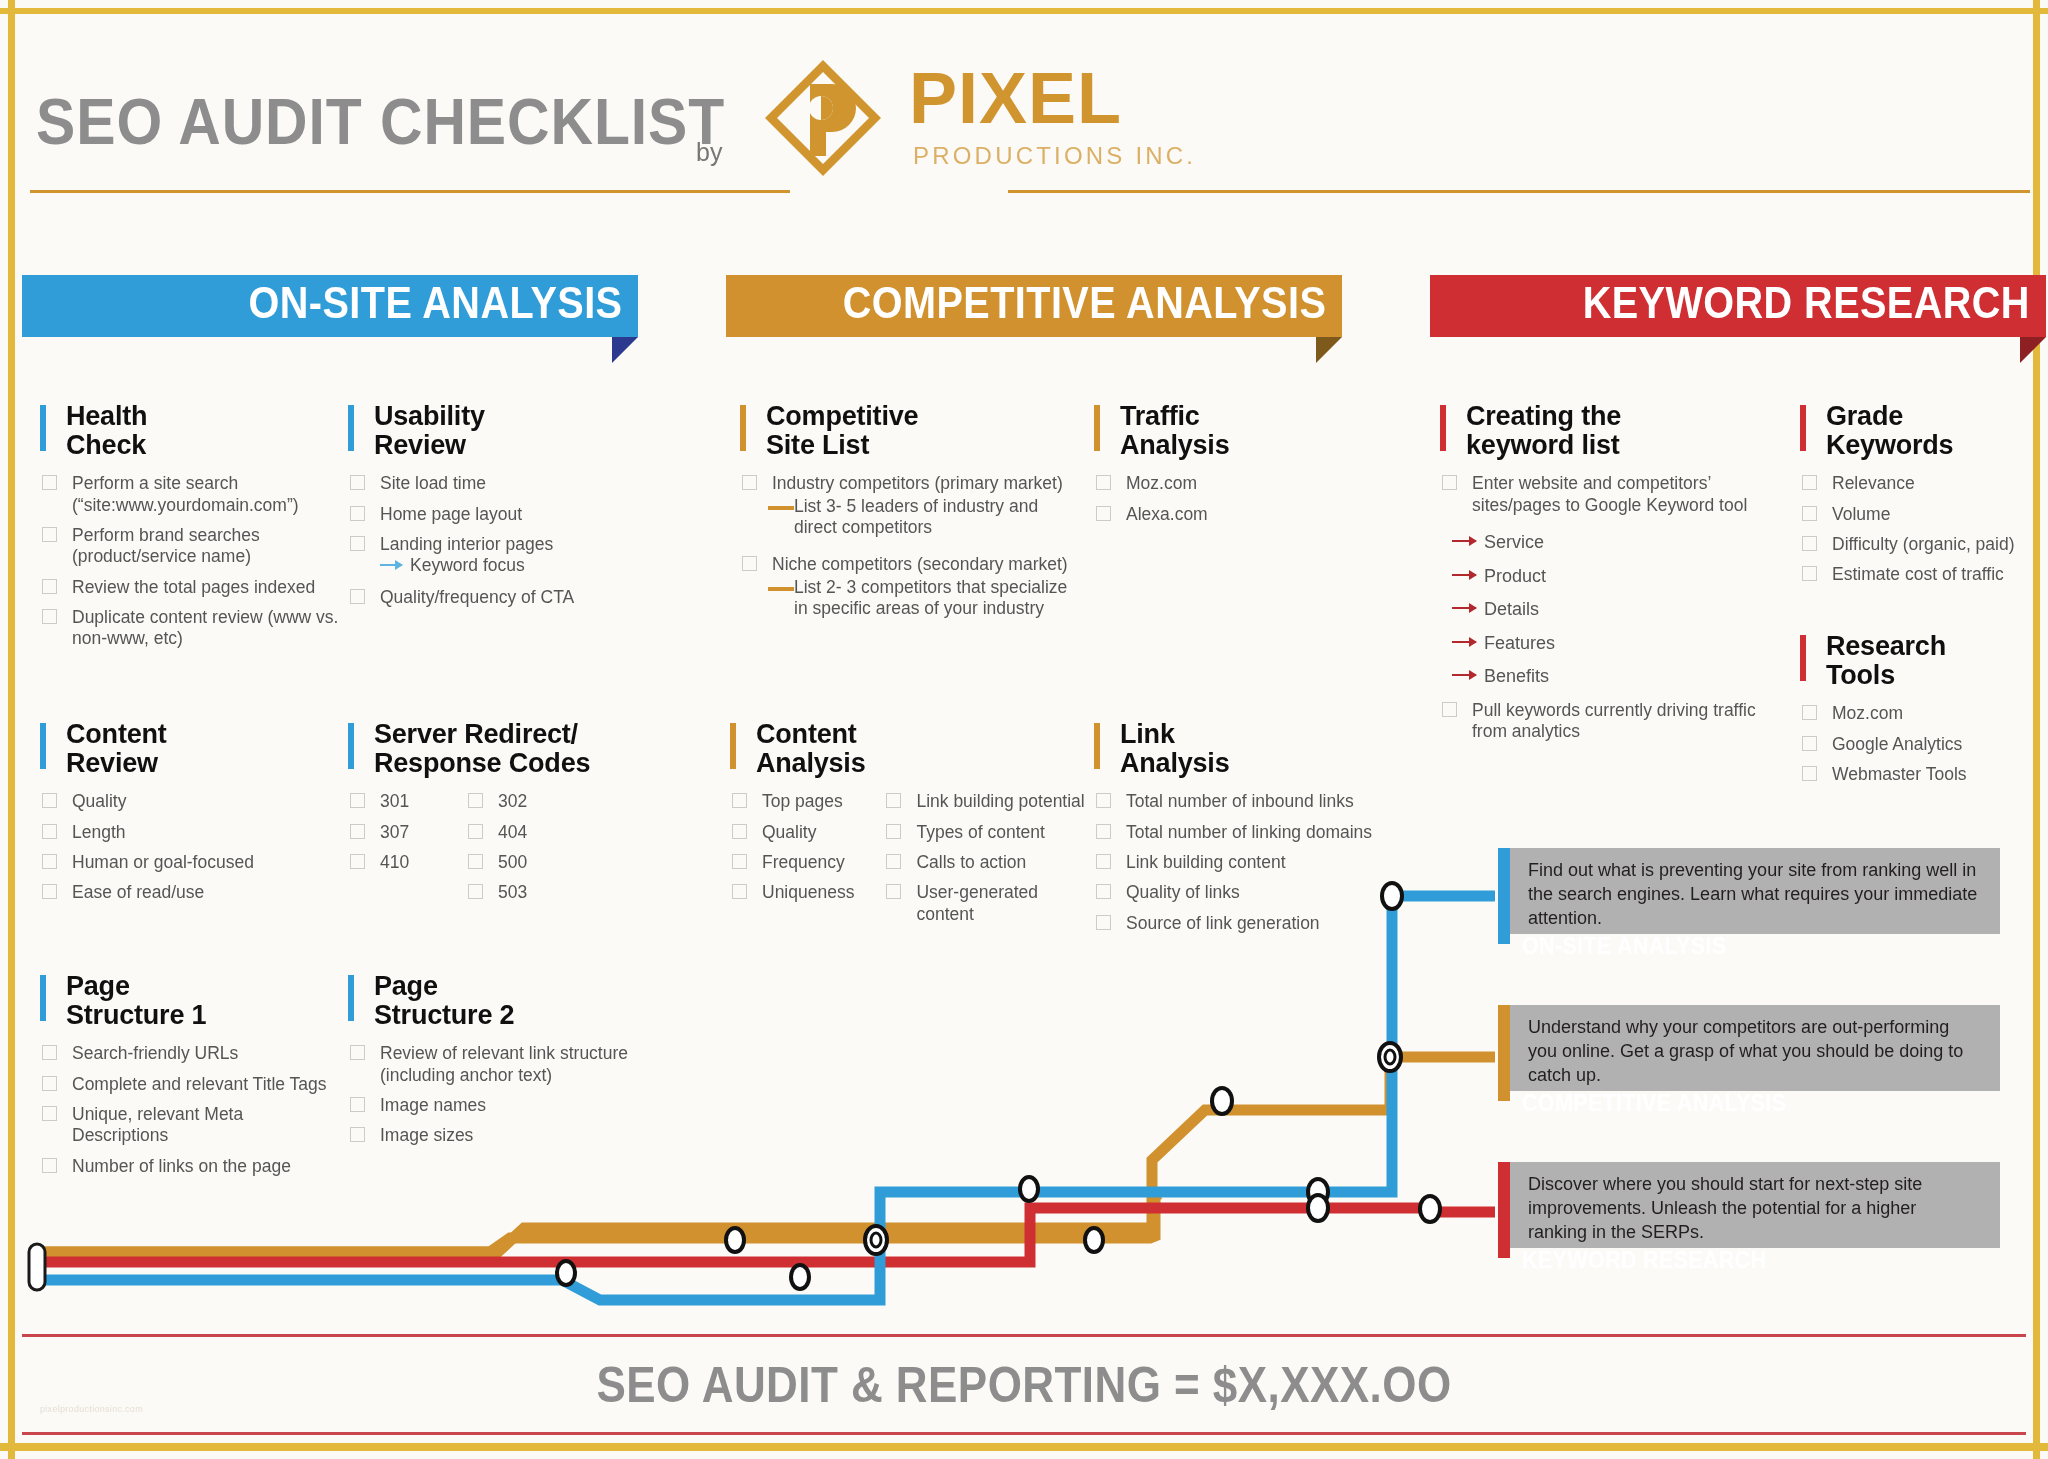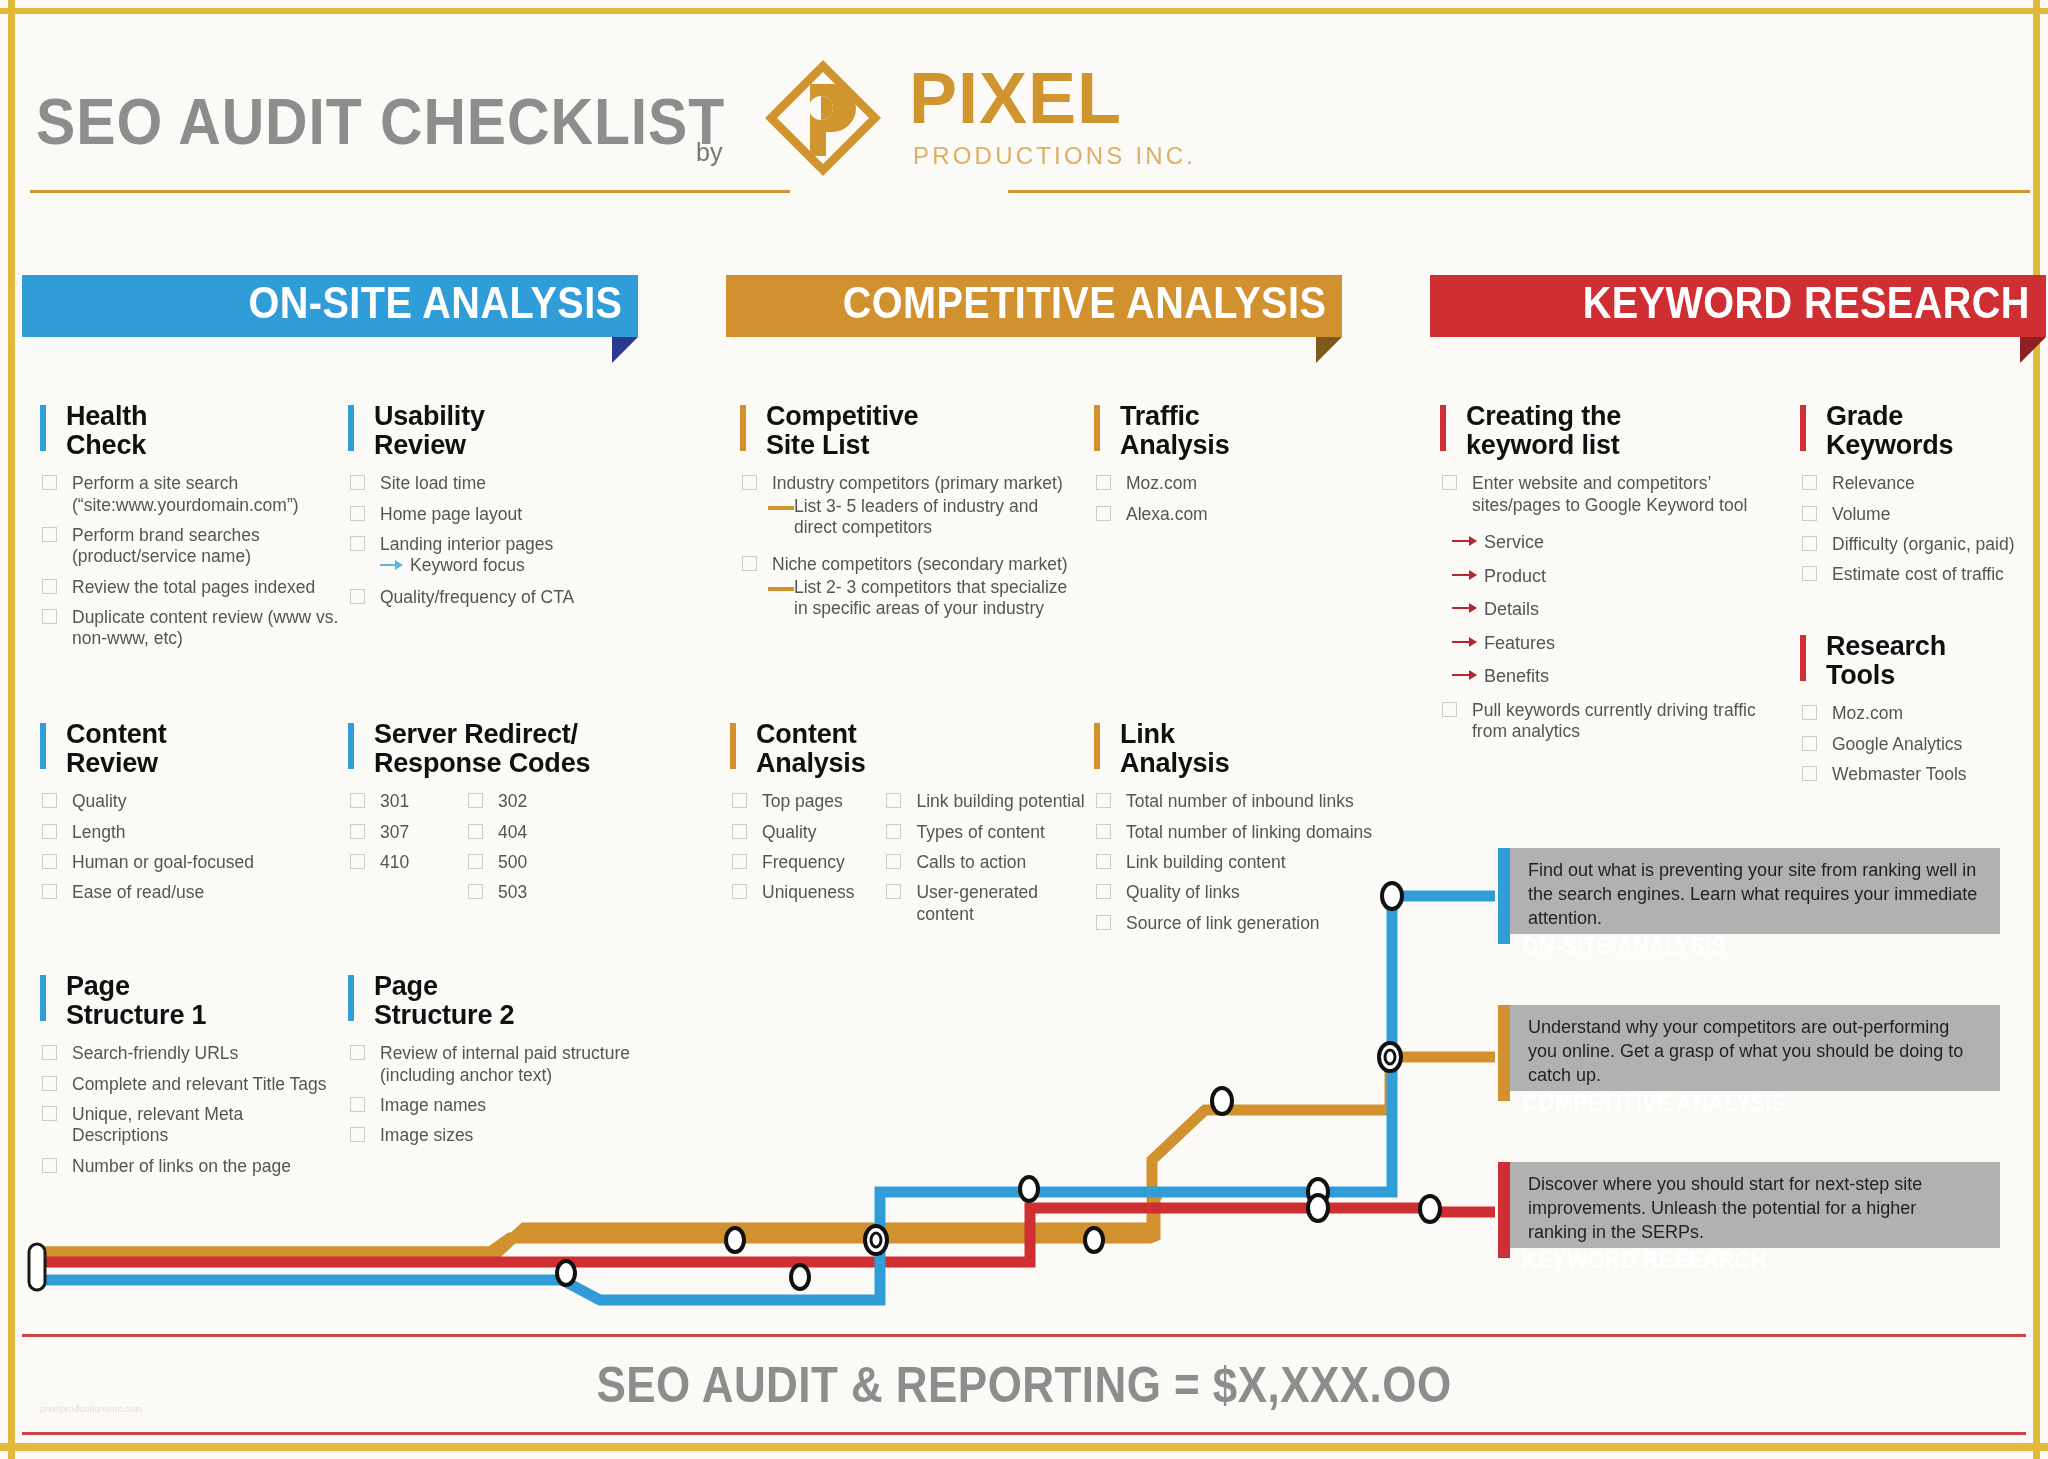--- a/index.html
+++ b/index.html
@@ -273,21 +273,21 @@
 Meta Descriptions</span></li>
       <li><span class="box"></span><span>Number of links on the
 page</span></li>
     </ul>
   </div>
 
   <div class="block blue" style="left:348px;top:972px;width:310px;">
     <h3>Page
 Structure 2</h3>
     <ul class="items">
-      <li><span class="box"></span><span>Review of internal paid
+      <li><span class="box"></span><span>Review of relevant link
 structure (including anchor text)</span></li>
       <li><span class="box"></span><span>Image names</span></li>
       <li><span class="box"></span><span>Image sizes</span></li>
     </ul>
   </div>
 
   <div class="block gold" style="left:740px;top:402px;width:330px;">
     <h3>Competitive
 Site List</h3>
     <ul class="items">

